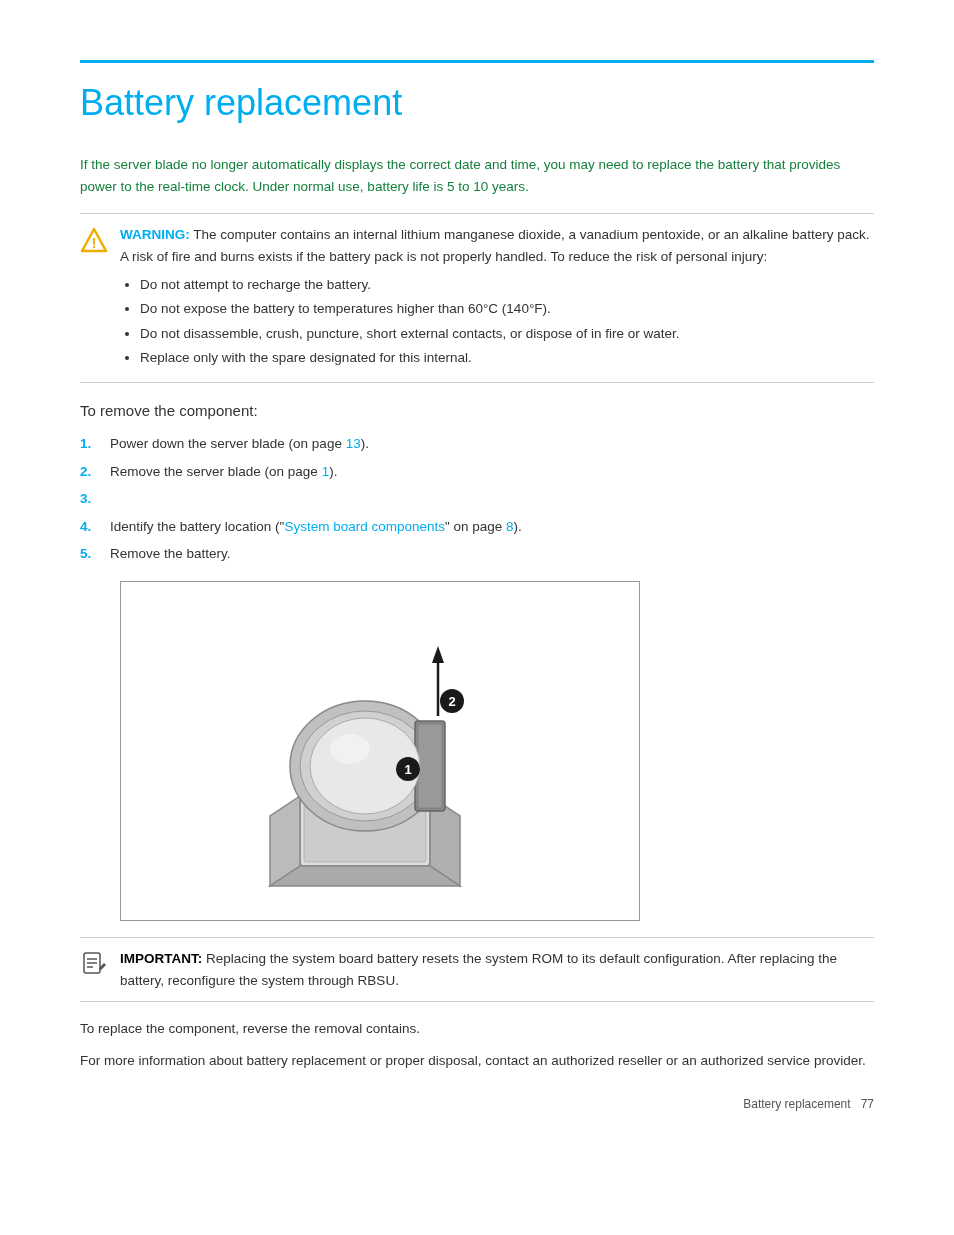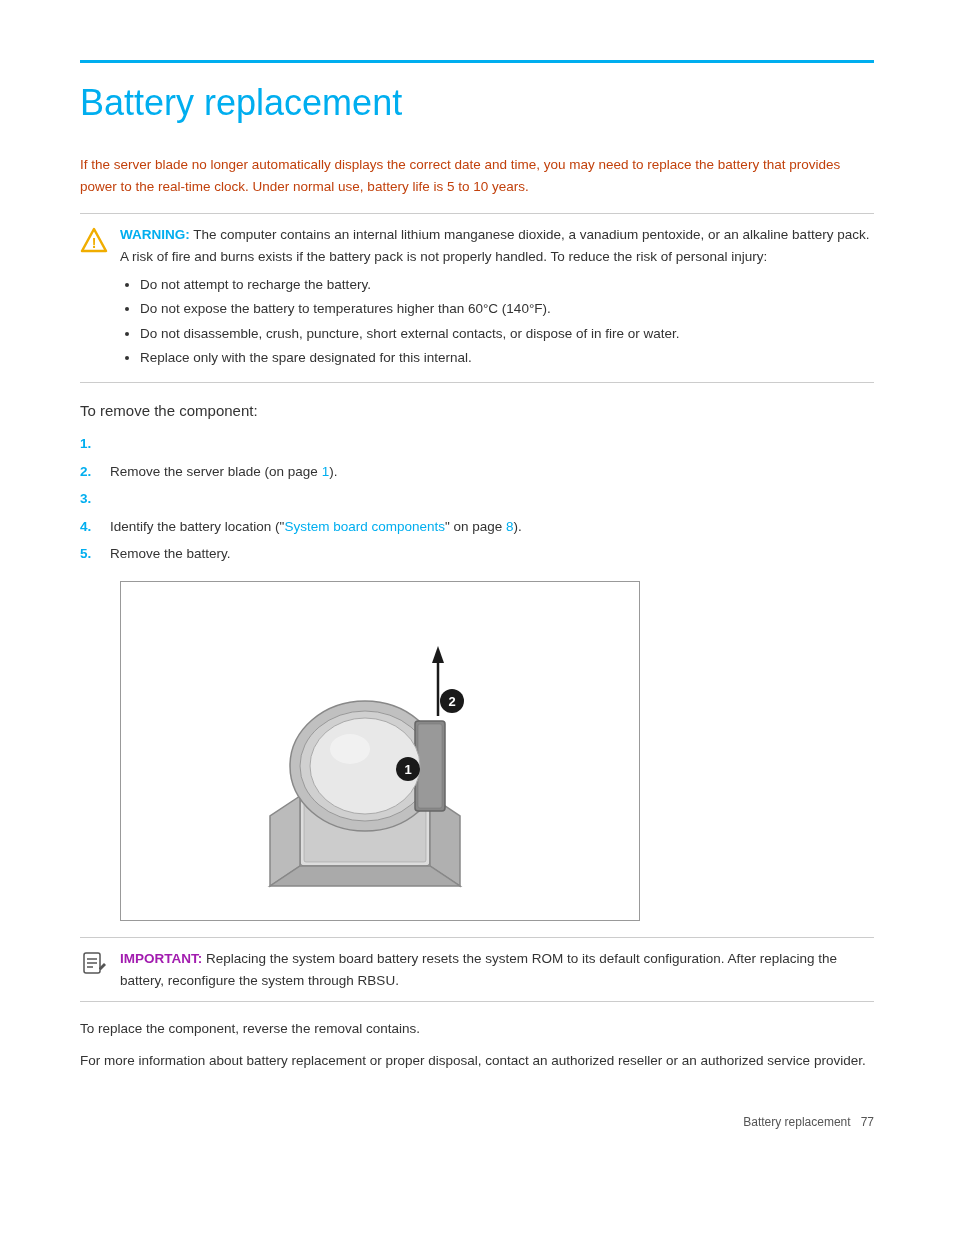--- a/index.html
+++ b/index.html
@@ -24,21 +24,21 @@
       font-size: 36px;
       font-weight: normal;
       color: #00aeef;
       margin-bottom: 30px;
       line-height: 1.2;
     }
     .intro-text {
       font-size: 13.5px;
       line-height: 1.6;
       margin-bottom: 16px;
-      color: #c2410c;
+      color: #15803d;
     }
     .warning-box {
       border-top: 1px solid #ccc;
       border-bottom: 1px solid #ccc;
       padding: 10px 0;
       margin-bottom: 16px;
       display: flex;
       align-items: flex-start;
       gap: 12px;
     }
@@ -123,31 +123,31 @@
       width: 28px;
       height: 28px;
       margin-top: 2px;
     }
     .important-content {
       font-size: 13.5px;
       line-height: 1.6;
       color: #333;
     }
     .important-label {
-      color: #a21caf;
+      color: #000000;
       font-weight: bold;
     }
     .footer-text {
       font-size: 13.5px;
       line-height: 1.6;
       margin-bottom: 10px;
     }
     .page-footer {
       position: absolute;
-      bottom: 12px;
+      bottom: 30px;
       right: 80px;
       font-size: 12px;
       color: #555;
     }
   </style>
 </head>
 <body>
 
 <div class="page">
   <div class="top-rule"></div>
@@ -173,20 +173,21 @@
         <li>Replace only with the spare designated for this internal.</li>
       </ul>
     </div>
   </div>
 
   <p class="section-intro">To remove the component:</p>
 
   <ol class="numbered-list">
     <li>
       <span class="num">1.</span>
+      <span>Power down the server blade (on page <a class="link">13</a>).</span>
     </li>
     <li>
       <span class="num">2.</span>
       <span>Remove the server blade (on page <a class="link">1</a>).</span>
     </li>
     <li>
       <span class="num">3.</span>
     </li>
     <li>
       <span class="num">4.</span>

